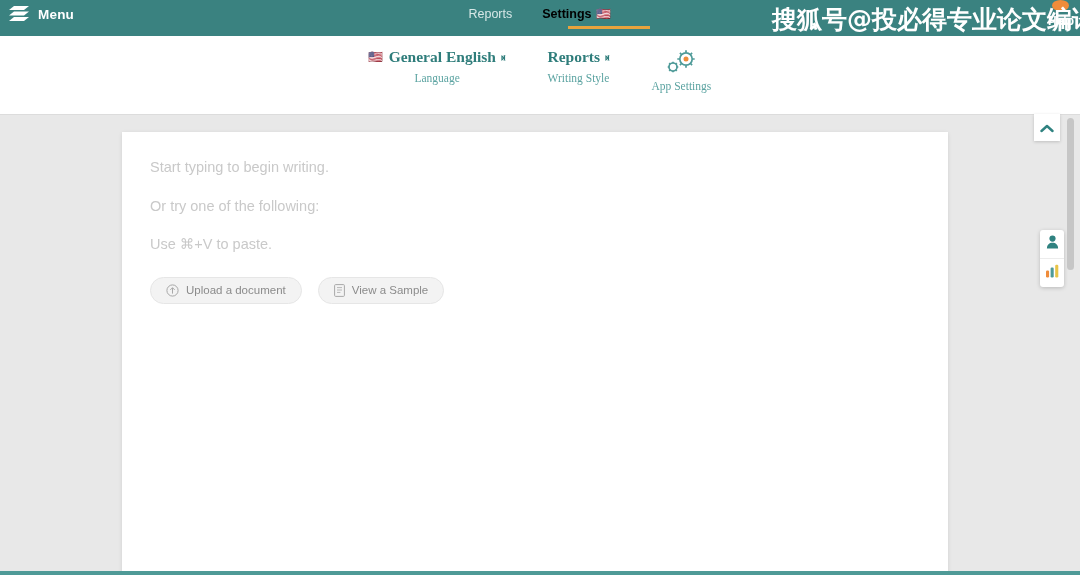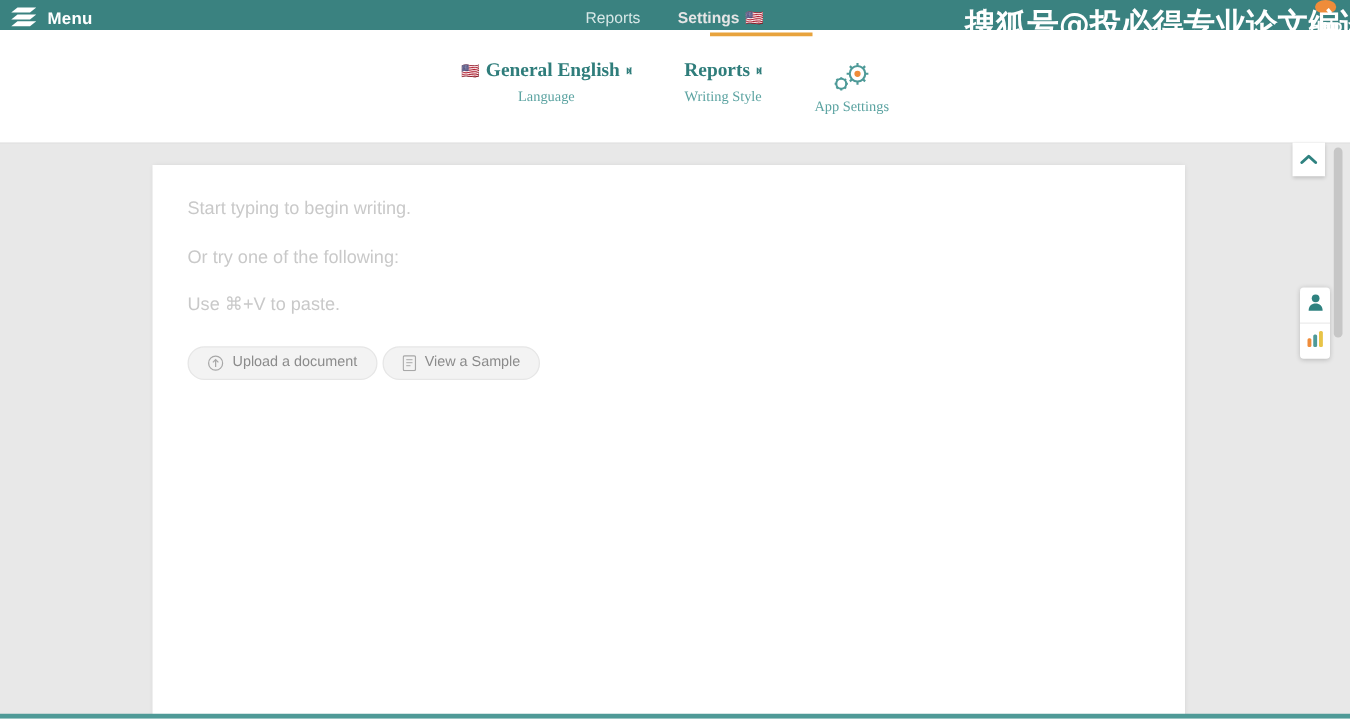--- a/index.html
+++ b/index.html
@@ -13,21 +13,21 @@
     font-family: "Liberation Sans", sans-serif;
     background: #ffffff;
     position: relative;
   }
 
   
   .topbar {
     position: absolute;
     top: 0; left: 0;
     width: 1080px;
-    height: 24px;
+    height: 36px;
     background: #3a8280;
     z-index: 30;
   }
   .topbar-left {
     position: absolute;
     left: 8px; top: 0;
     height: 28px;
     display: flex;
     align-items: center;
     gap: 8px;
@@ -54,21 +54,21 @@
   }
   .topnav-item {
     color: #d7e8e7;
     font-size: 12.5px;
     cursor: pointer;
     display: flex;
     align-items: center;
     gap: 5px;
   }
   .topnav-item.active {
-    color: #e5e5e5;
+    color: #000000;
     font-weight: bold;
   }
   .flag-emoji { font-size: 12px; line-height: 1; }
   .settings-underline {
     position: absolute;
     left: 568px;
     top: 26px;
     width: 82px;
     height: 3px;
     background: #e8a33d;
@@ -173,21 +173,21 @@
     padding: 26px 28px 0 28px;
   }
   .hint-line {
     color: #c9c9c9;
     font-size: 14.5px;
     margin-bottom: 19px;
     line-height: 1.35;
   }
   .action-row {
     display: flex;
-    gap: 4px;
+    gap: 16px;
     margin-top: 22px;
   }
   .pill-btn {
     display: inline-flex;
     align-items: center;
     gap: 7px;
     background: #f3f3f3;
     border: 1px solid #e6e6e6;
     border-radius: 16px;
     padding: 6px 15px;

